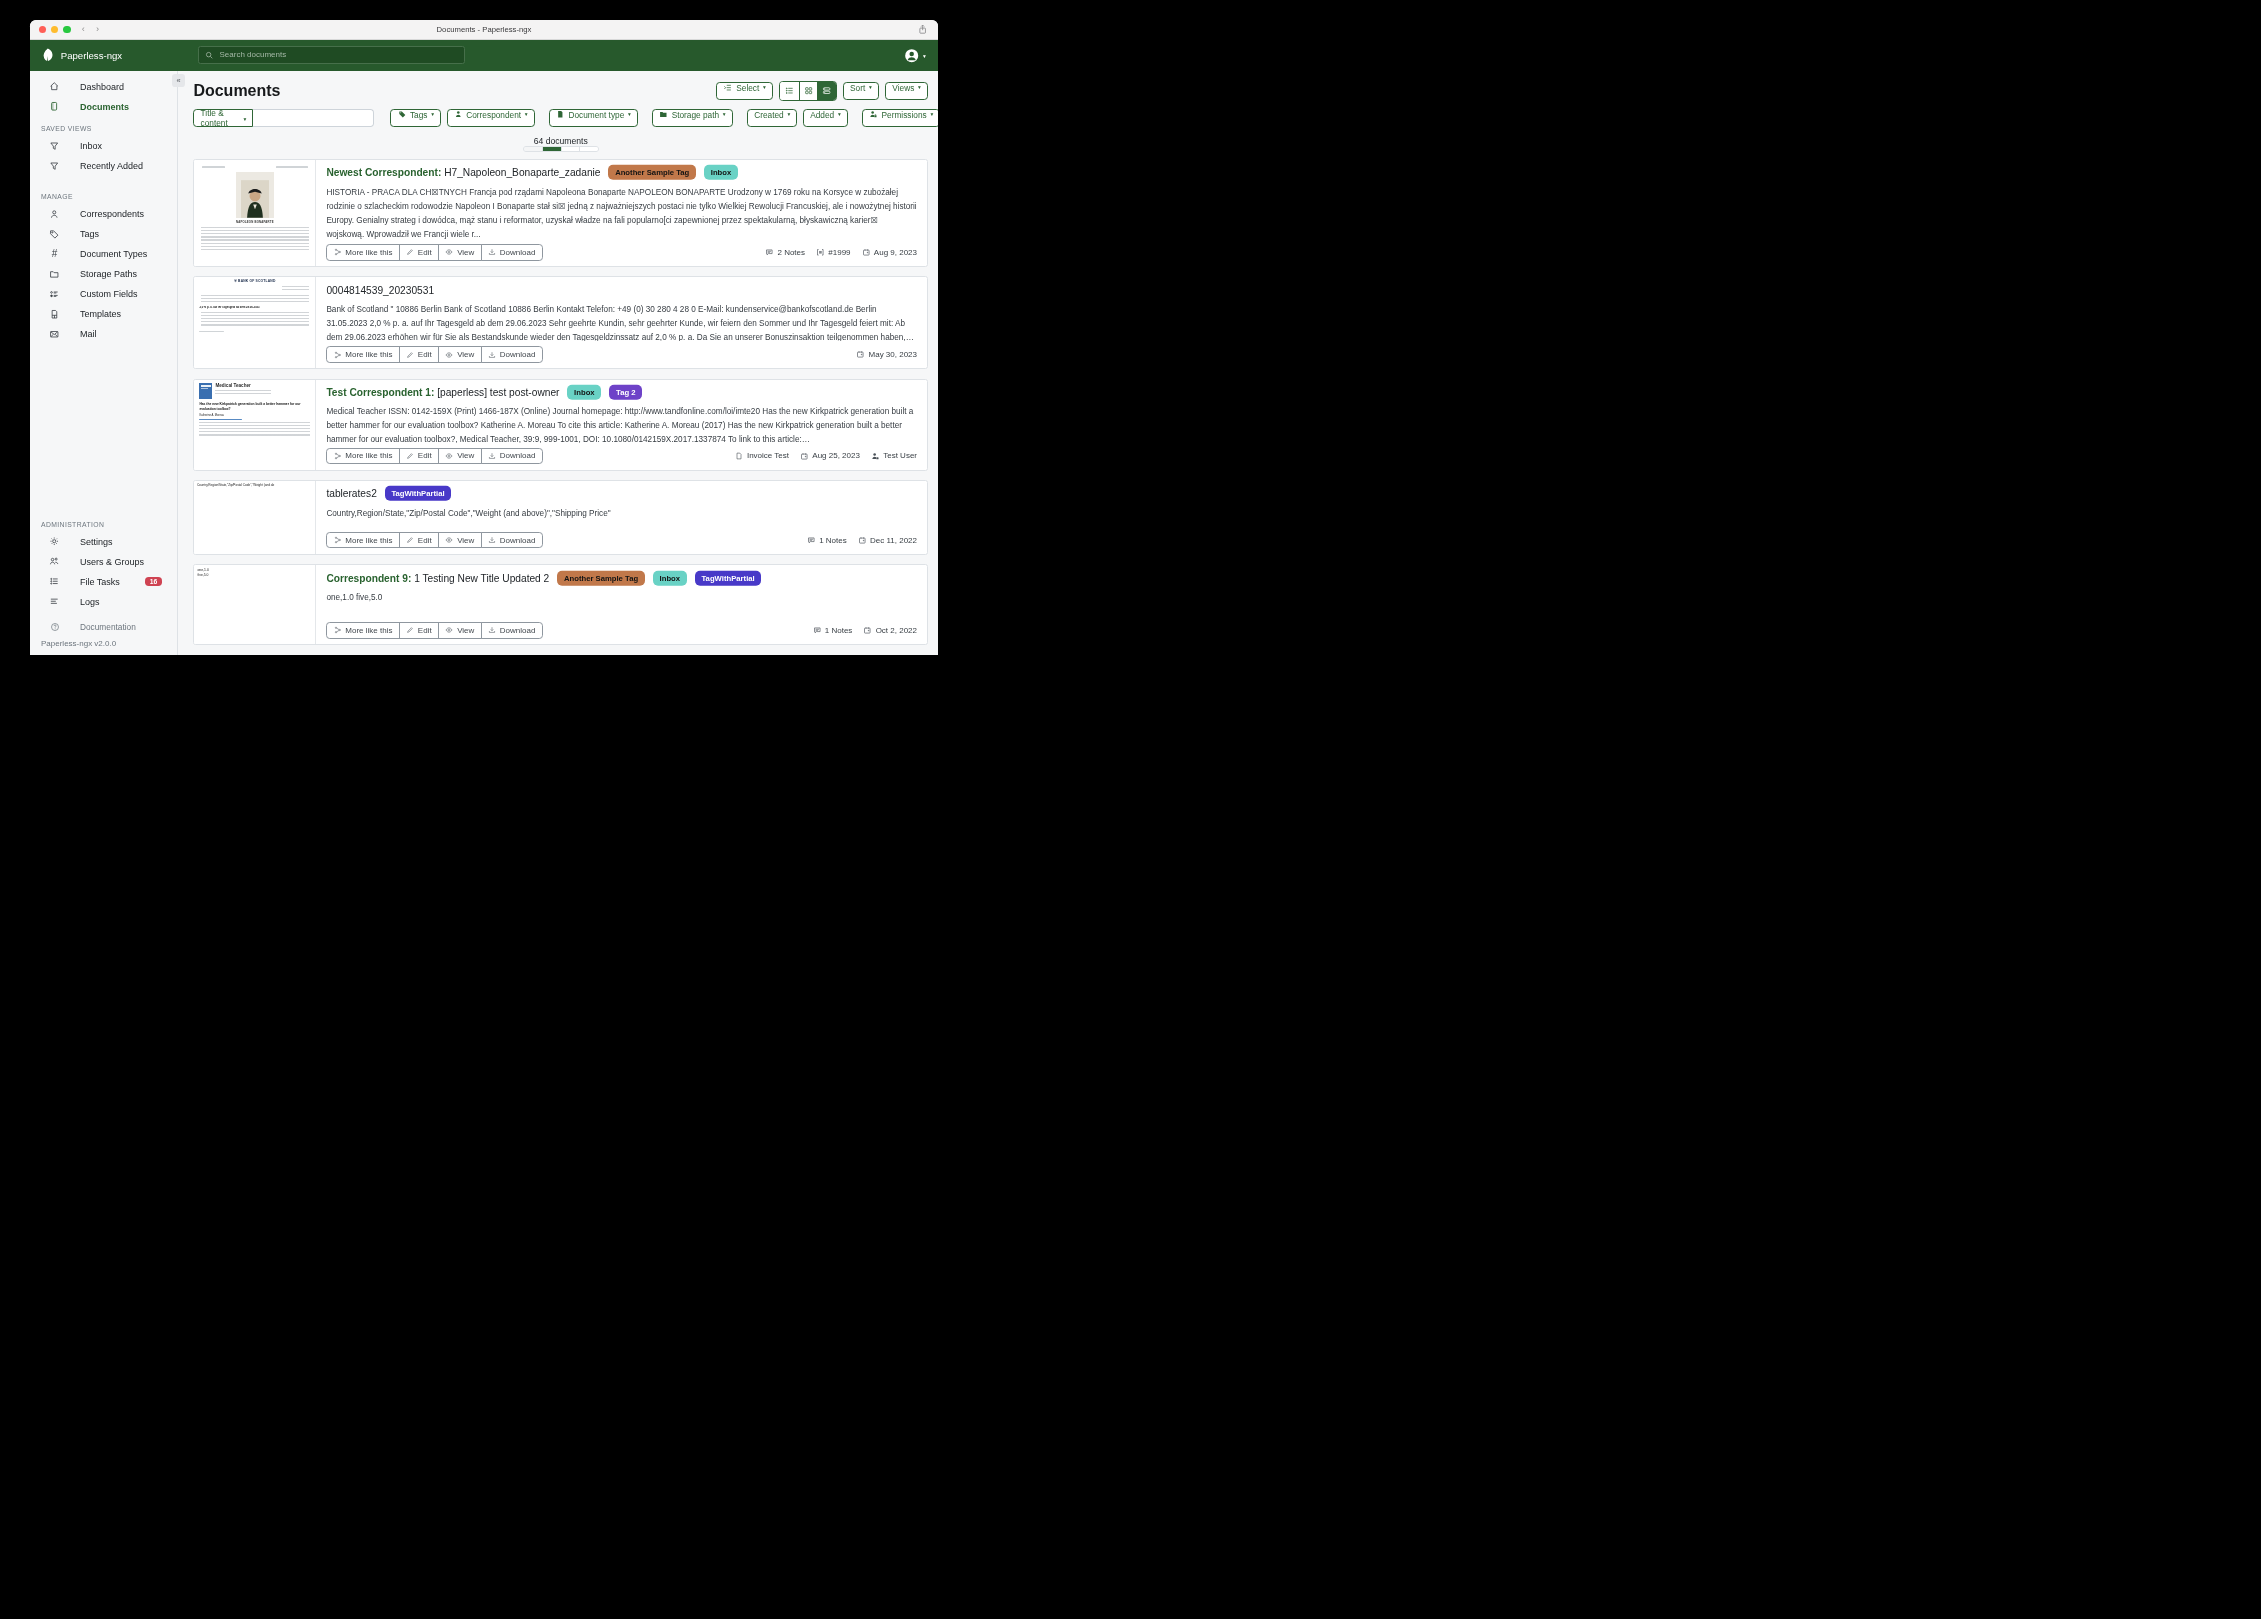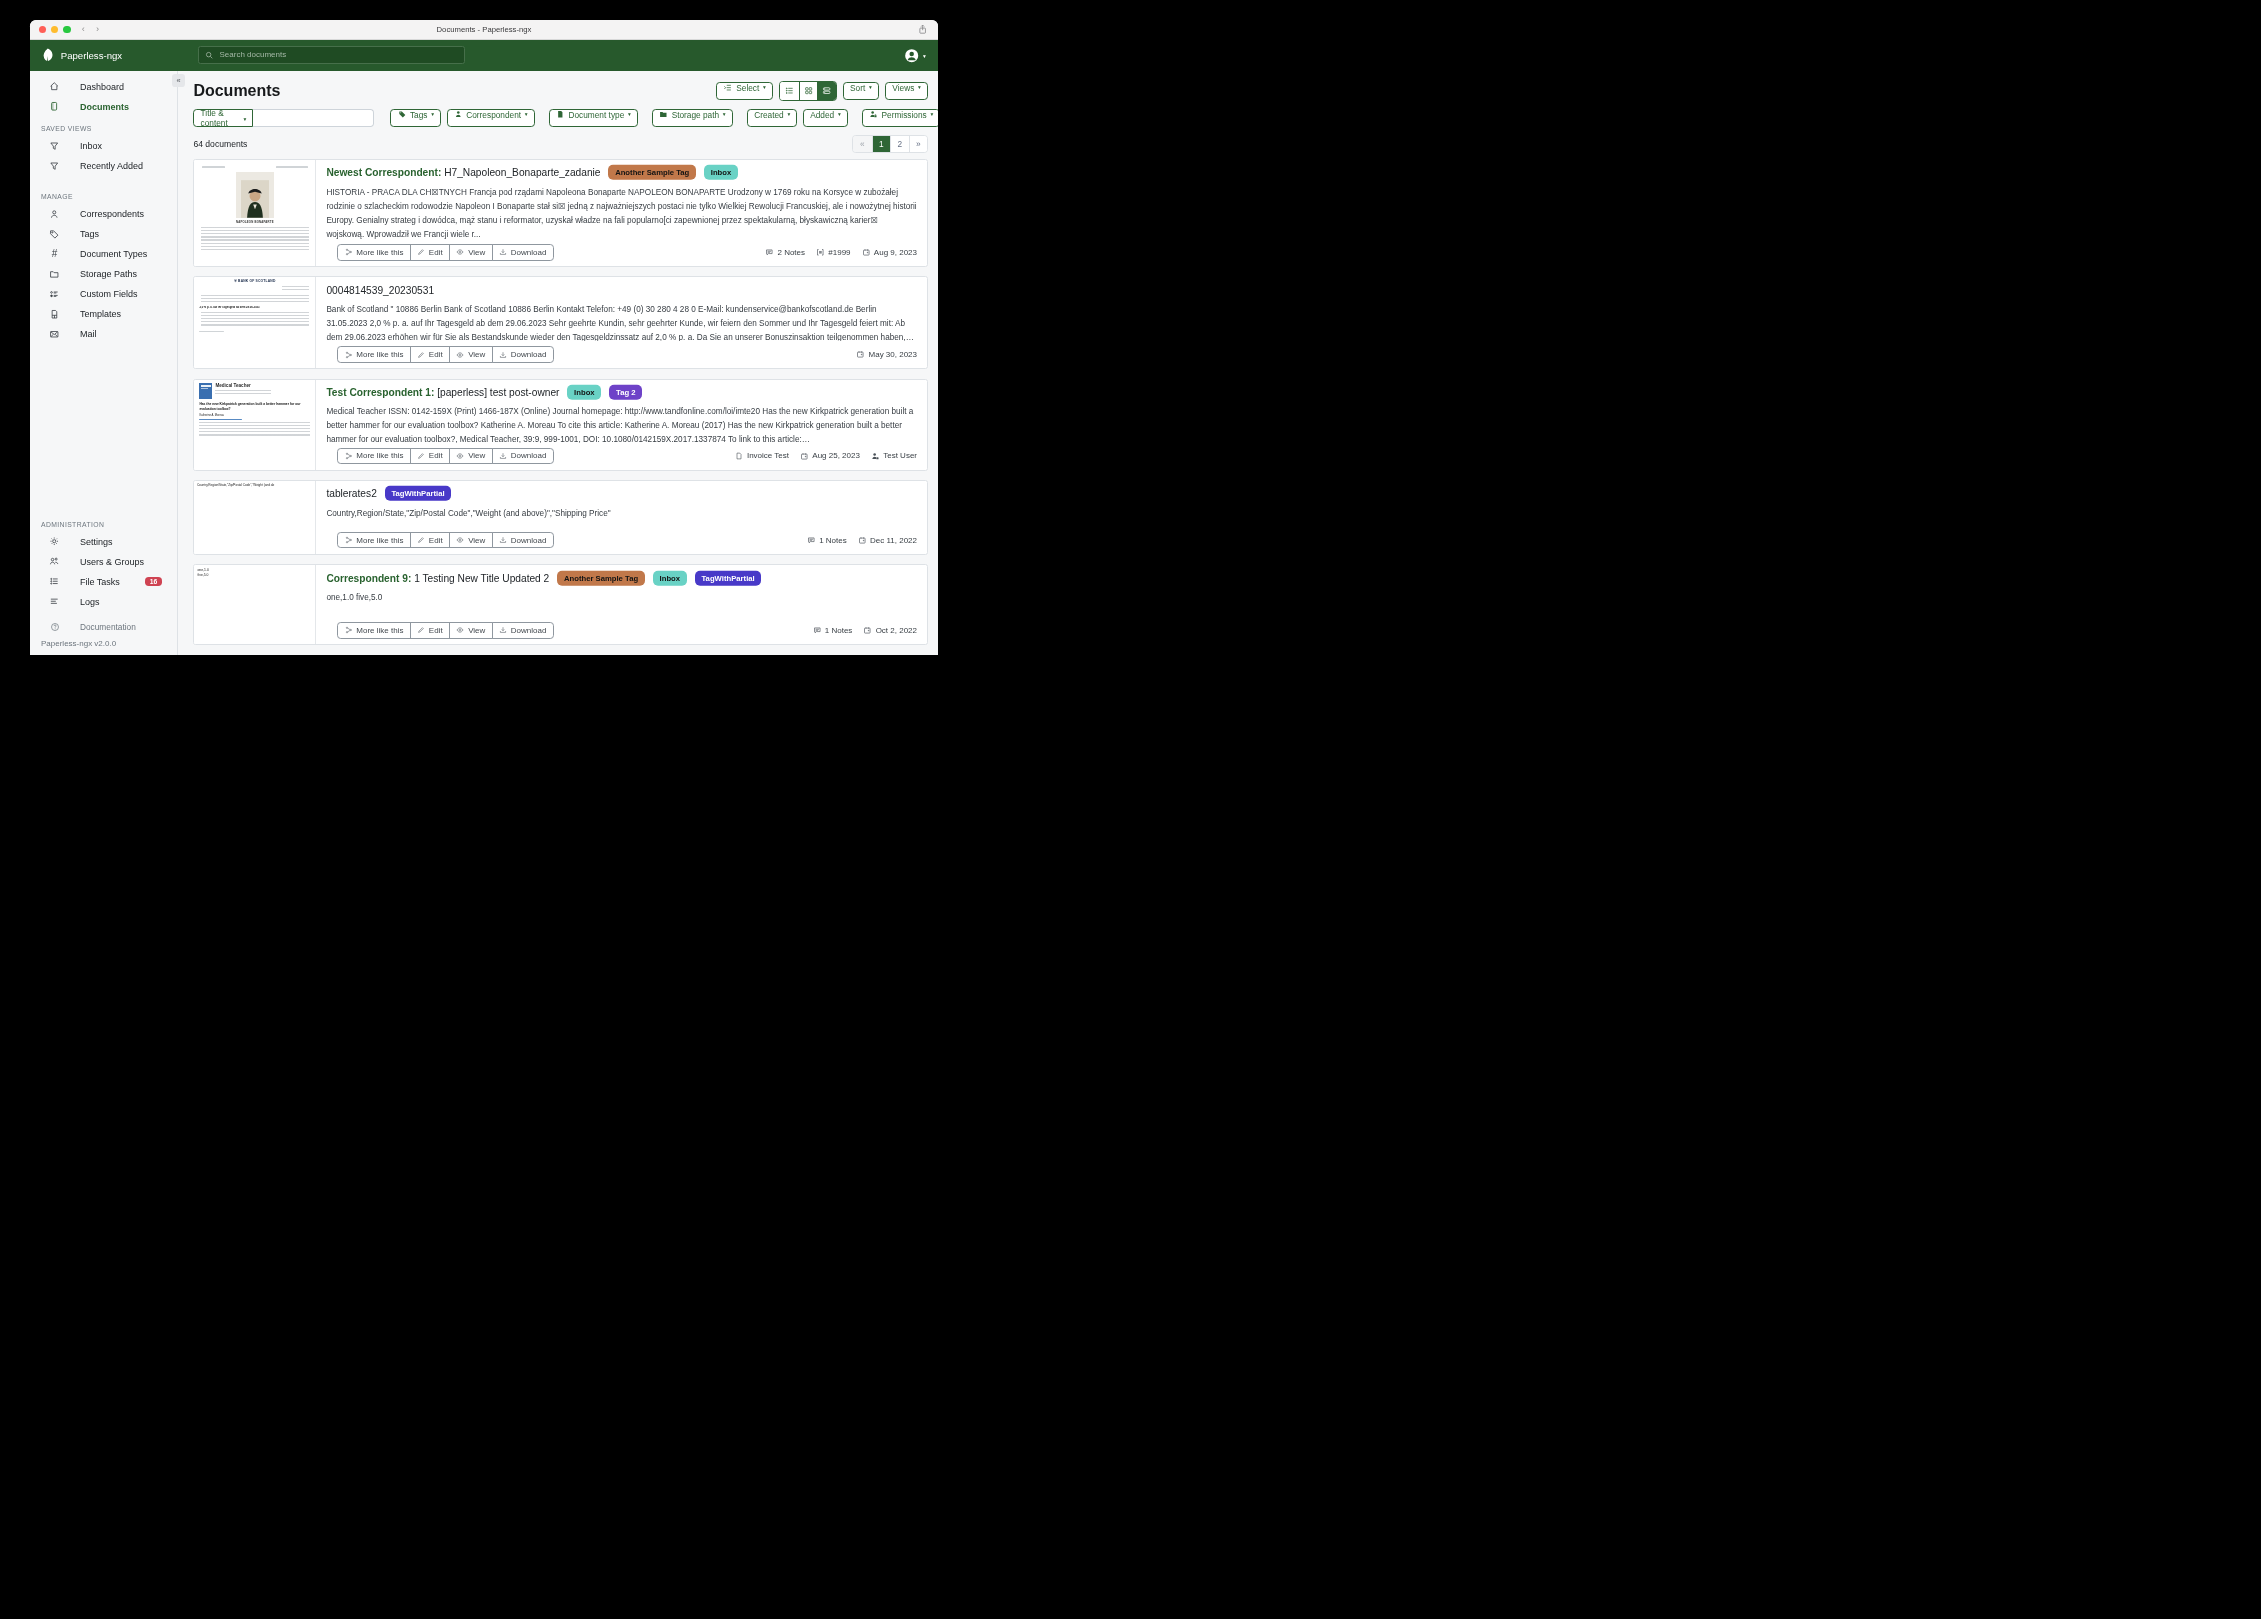--- a/index.html
+++ b/index.html
@@ -65,21 +65,21 @@
   .filterrow{display:flex;align-items:center;margin-top:8px;}
   .tc-group{display:inline-flex;align-items:flex-end;}
   .tc-label{border:0.6px solid #2f6636;color:#2f6636;background:#fff;height:18px;display:inline-flex;
             align-items:center;gap:3.7px;padding:0 6.2px;border-radius:3.7px 0 0 3.7px;font-size:8.3px;box-sizing:border-box;cursor:pointer;}
   .tc-input{width:133px;height:18px;border:0.6px solid #ced4da;border-left:none;background:#fff;
             border-radius:0 3.7px 3.7px 0;box-sizing:border-box;outline:none;font-family:inherit;font-size:8px;padding:0 5px;}
   .fbtns{display:flex;align-items:center;gap:5.6px;margin-left:16px;flex:1;}
   .btn .fic{display:flex;color:#2f6636;}
   .gap-lg{margin-left:8.6px;}
   
-  .countrow{display:flex;align-items:center;justify-content:space-between;margin-top:9.3px;height:16px;}
+  .countrow{display:flex;align-items:center;justify-content:space-between;margin-top:9.3px;height:16px;flex-direction:column;}
   .doccount{font-size:8.6px;color:#212529;}
   .pager{display:inline-flex;border-radius:3.7px;overflow:hidden;border:0.6px solid #dee2e6;}
   .pcell{min-width:18.5px;height:15.4px;display:flex;align-items:center;justify-content:center;
          font-size:8.3px;background:#fff;color:#667085;border-left:0.6px solid #dee2e6;cursor:pointer;box-sizing:border-box;padding:0 3.7px;}
   .pcell:first-child{border-left:none;background:#f4f5f6;color:#9aa1a8;}
   .pcell.on{background:#2f6636;color:#fff;}
   
   .cards{margin-top:7.4px;display:flex;flex-direction:column;gap:9.3px;}
   .card{display:flex;background:#fff;border:0.6px solid #dee2e6;border-radius:2.5px;overflow:hidden;}
   .thumb{width:121px;flex:none;border-right:0.6px solid #e4e7ea;background:#fff;position:relative;overflow:hidden;}
@@ -89,21 +89,21 @@
   .ctitle .tname{color:#212529;}
   .pill{display:inline-block;font-size:7.7px;font-weight:bold;border-radius:5px;
         padding:1.9px 6.8px;margin-left:5px;transform:translateY(-1.2px);white-space:nowrap;}
   .excerpt{margin-top:4.3px;font-size:8.2px;color:#363c42;line-height:1.7;
            display:-webkit-box;-webkit-box-orient:vertical;overflow:hidden;}
   .cl4{-webkit-line-clamp:4;} .cl3{-webkit-line-clamp:3;} .cl1{-webkit-line-clamp:1;}
   .cfoot{margin-top:auto;display:flex;align-items:center;justify-content:space-between;padding-top:5px;}
   .agroup{display:inline-flex;}
   .abtn{display:inline-flex;align-items:center;gap:3.7px;height:16.7px;padding:0 6.2px;background:#fff;
         border:0.6px solid #8f979f;color:#42484e;font-size:8px;margin-left:-0.6px;cursor:pointer;box-sizing:border-box;}
-  .abtn:first-child{border-radius:3.7px 0 0 3.7px;margin-left:11px;}
+  .abtn:first-child{border-radius:3.7px 0 0 3.7px;margin-left:0;}
   .abtn:last-child{border-radius:0 3.7px 3.7px 0;}
   .abtn .ic{color:#5a6168;display:flex;}
   .meta{display:flex;align-items:center;gap:11px;color:#3a4046;font-size:8px;}
   .meta .m{display:flex;align-items:center;gap:3.7px;}
   .meta .ic{color:#495057;display:flex;}
   
   .tl{background:#aab0b6;opacity:.55;height:1.2px;margin:1.9px 5px;border-radius:0.6px;}
   .tlines{background:repeating-linear-gradient(to bottom,#b3b8bd 0 1.2px,transparent 1.2px 3.1px);opacity:.6;}
   .thumbtext{font-size:3.4px;color:#222;line-height:1.5;white-space:nowrap;overflow:hidden;}
   .np-caption{font-size:2.8px;font-weight:bold;text-align:center;letter-spacing:0.2px;color:#333;margin-top:1.9px;}

